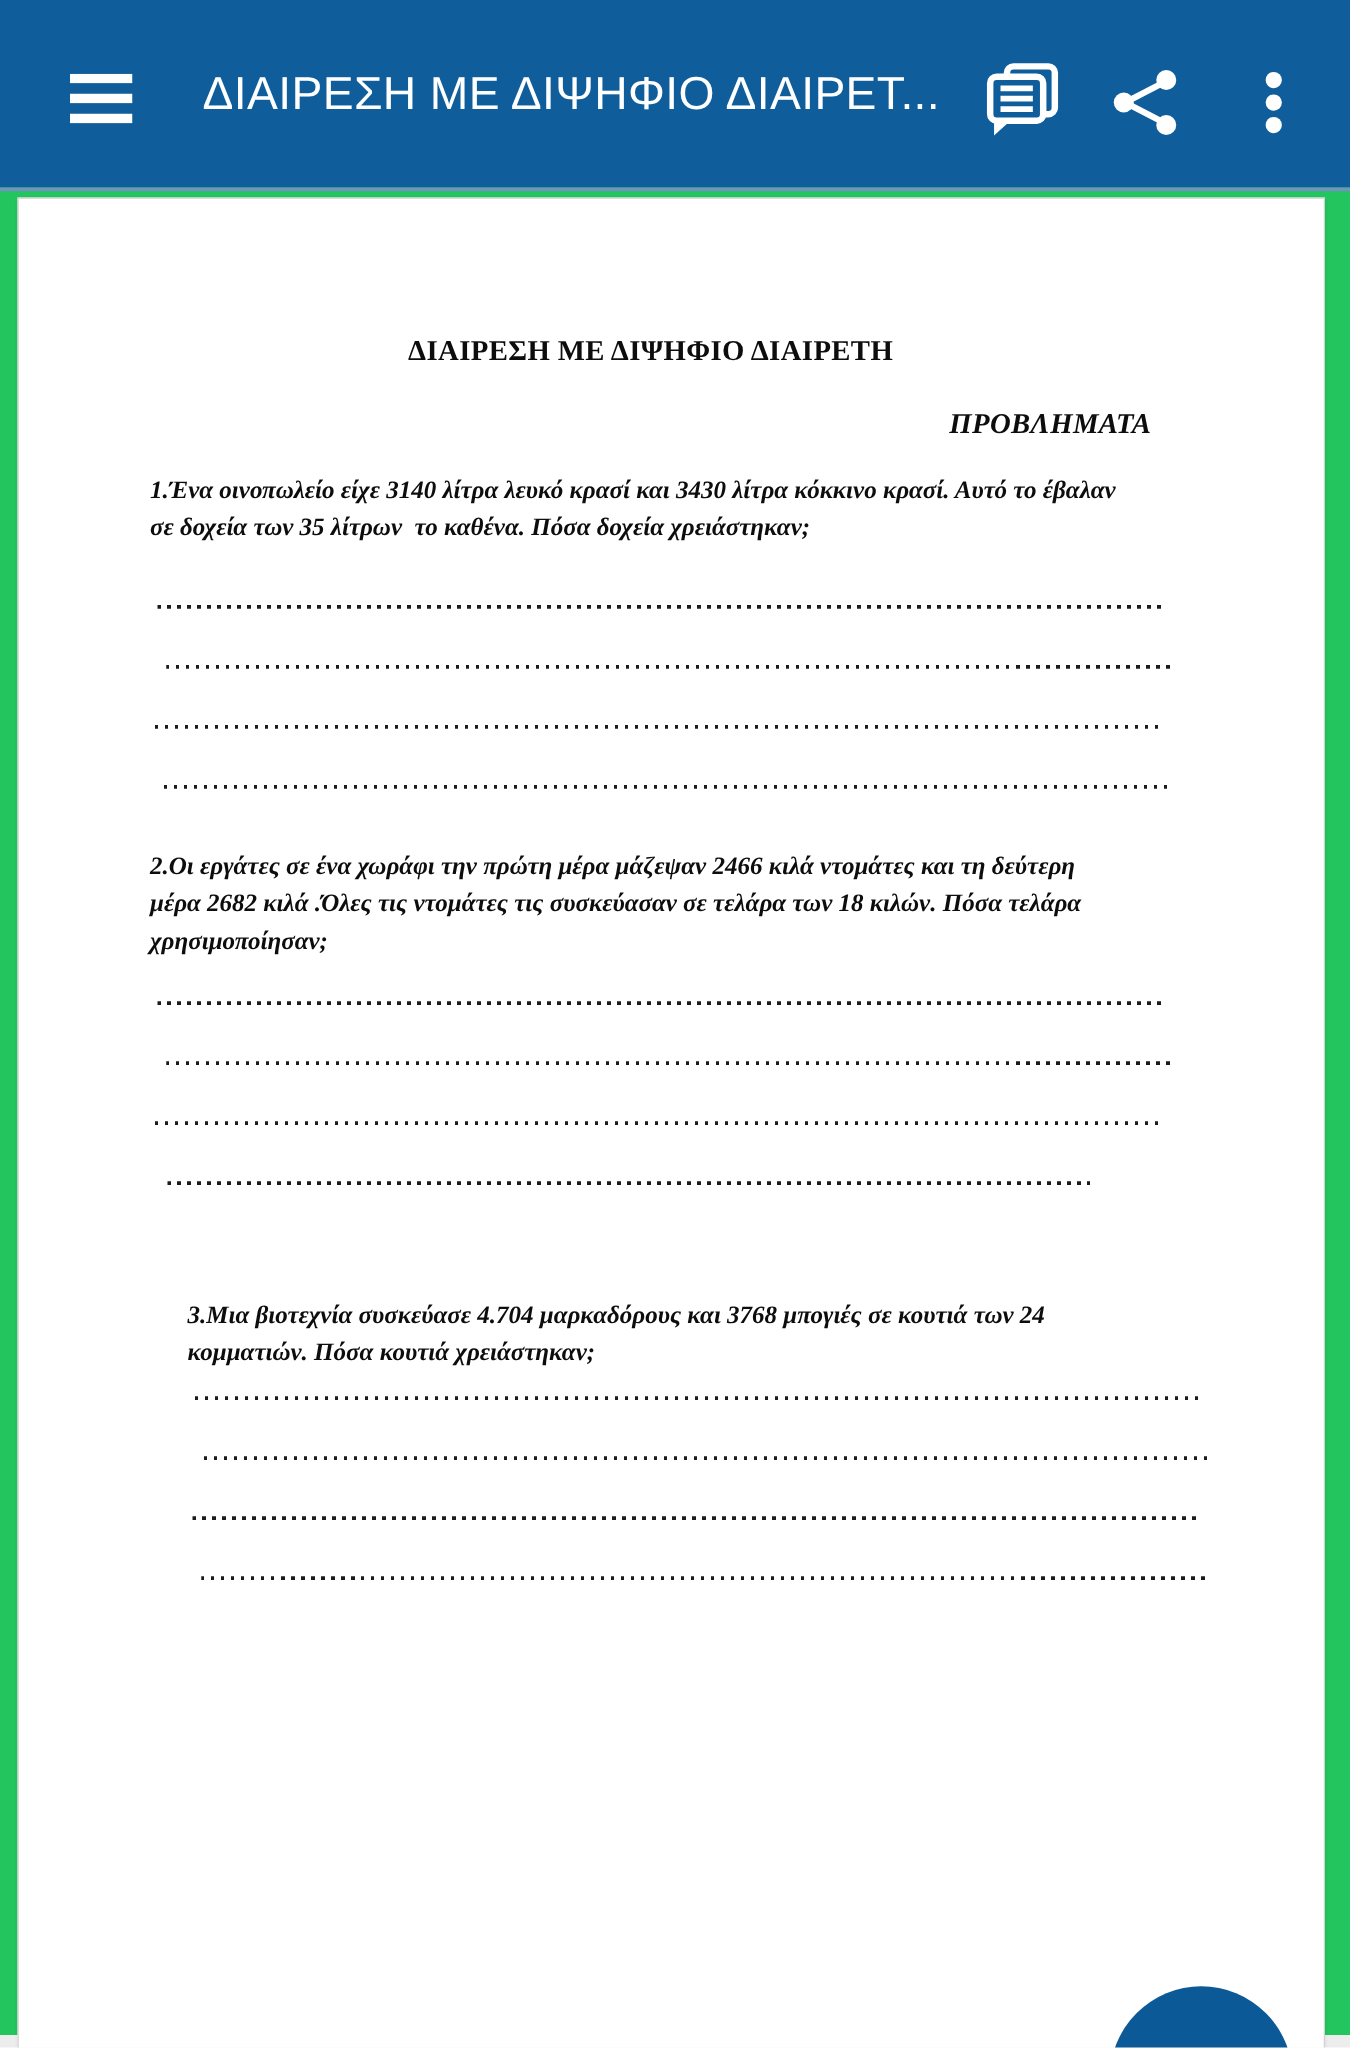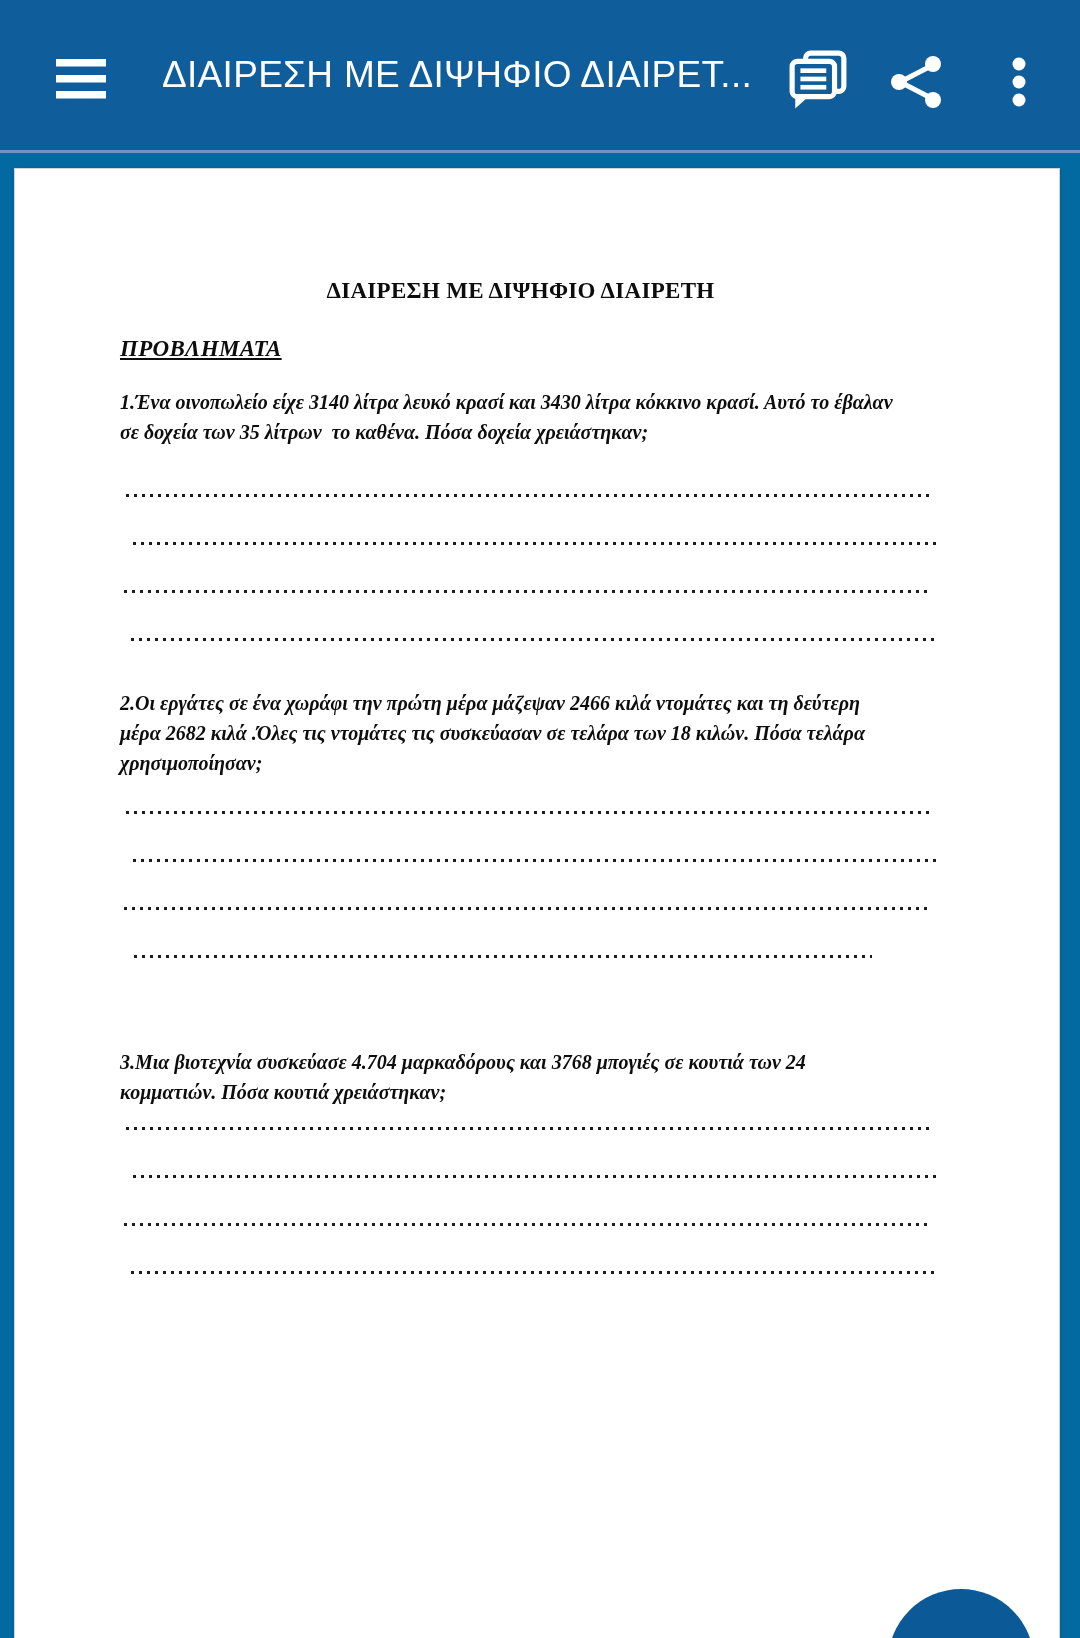--- a/index.html
+++ b/index.html
@@ -29,44 +29,43 @@
   }
   .bar-action{
     position:absolute;top:0;background:transparent;border:none;padding:0;cursor:pointer;
   }
   .act-pages{left:788px;top:50px;width:60px;height:60px;}
   .act-share{left:890px;top:54px;width:54px;height:56px;}
   .act-more{left:1006px;top:56px;width:26px;height:52px;}
 
   
   .viewer{
-    position:absolute;top:153px;left:0;width:1080px;height:1485px;
-    background:#0369a1;
+    position:absolute;top:143px;left:0;width:1080px;height:1485px;
+    background:#22c55e;
   }
   .doc-page{
     position:absolute;left:14px;top:15px;width:1046px;height:1610px;
     background:#ffffff;border:1px solid #d2d2d2;box-sizing:border-box;
     box-shadow:0 2px 4px rgba(0,0,0,.10);
     padding:106px 138px 0 105px;
   }
   .doc-title{
     margin:0;font-family:"Liberation Serif",serif;font-weight:700;
     font-size:23px;line-height:32px;text-align:center;color:#0d0d0d;
     letter-spacing:.3px;
   }
   .doc-subtitle{
     margin:26px 0 0 0;font-family:"Liberation Serif",serif;font-weight:700;
-    font-style:italic;font-size:23px;line-height:32px;text-align:left;color:#0d0d0d;
+    font-style:italic;font-size:23px;line-height:32px;text-align:right;color:#0d0d0d;
     letter-spacing:.3px;
-    text-decoration:underline;
   }
   .problems{margin-top:22px;}
   .problem{margin:0;}
   .problem:nth-child(2){margin-top:47px;}
-  .problem:nth-child(3){margin-top:89px;}
+  .problem:nth-child(3){margin-top:89px;margin-left:30px;}
   .problem-text{
     margin:0;font-family:"Liberation Serif",serif;font-weight:700;
     font-size:20px;line-height:30px;color:#0d0d0d;white-space:pre-wrap;font-style:italic;
   }
   .problem.italic .problem-text{font-style:italic;}
 
   .answer-lines{margin-top:47px;}
   .problem:nth-child(2) .answer-lines{margin-top:33px;}
   .problem:nth-child(3) .answer-lines{margin-top:20px;}
   .answer-line{

